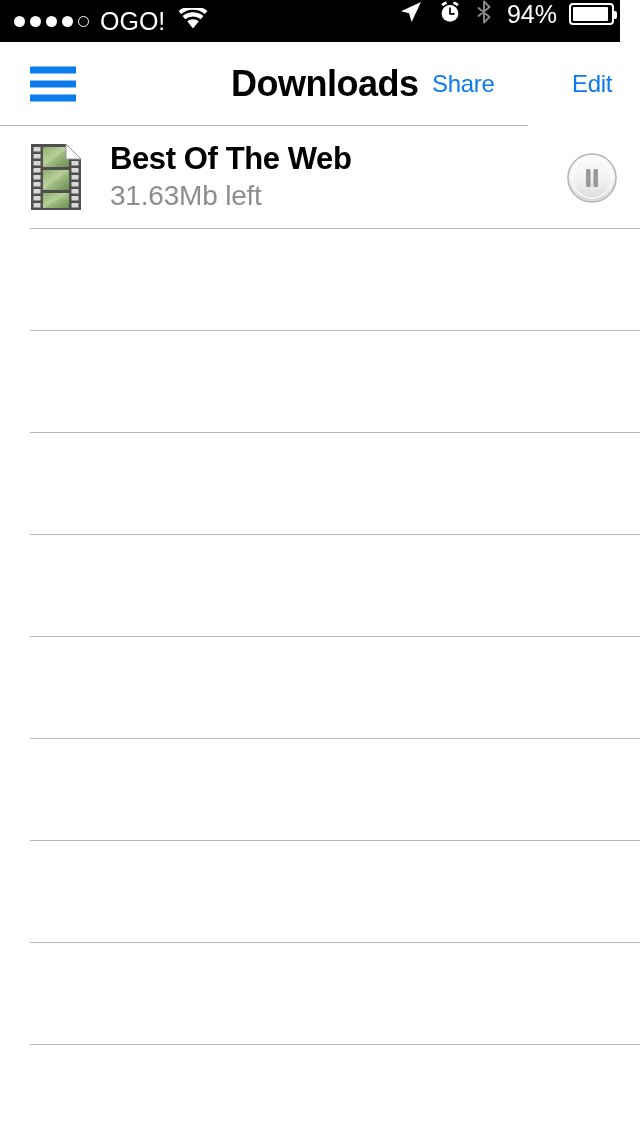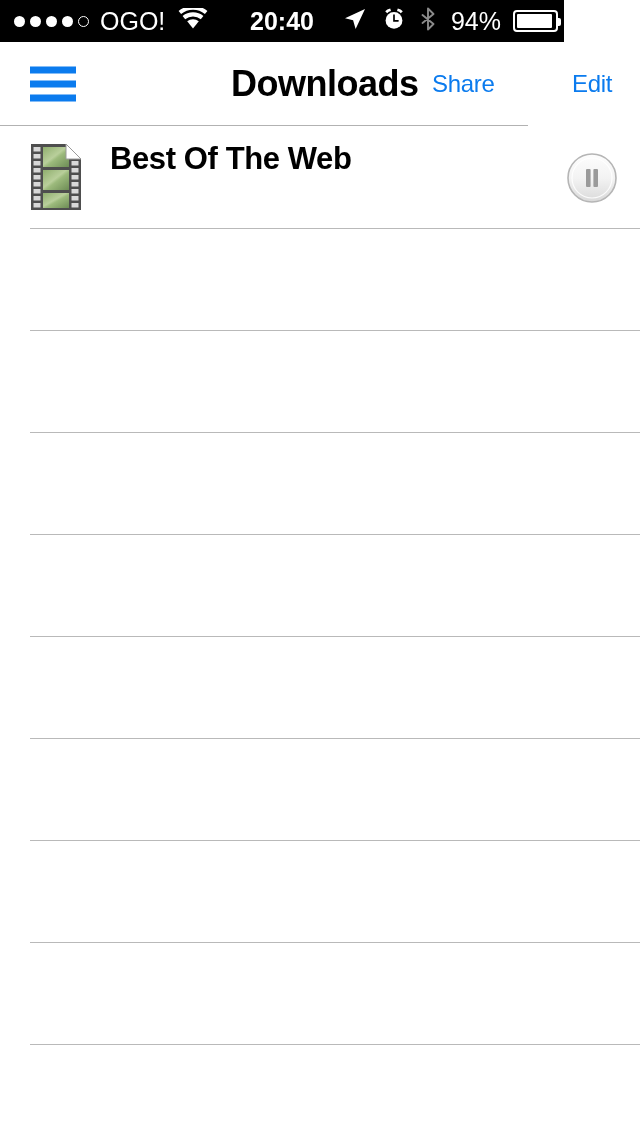--- a/index.html
+++ b/index.html
@@ -18,25 +18,24 @@
     height: 1136px;
     background: #ffffff;
     border-radius: 0 0 26px 26px;
     overflow: hidden;
   }
 
   
   .status-bar {
     position: absolute;
     top: 0; left: 0;
-    width: 564px;
+    width: 620px;
     height: 42px;
     background: #000000;
     display: flex;
-    align-items: center;
     color: #ffffff;
   }
 
   .status-left {
     display: flex;
     align-items: center;
     padding-left: 14px;
     flex: 0 0 auto;
   }
 
@@ -269,21 +268,20 @@
       <span class="carrier">OGO!</span>
       <span class="wifi-icon">
         <svg width="30" height="22" viewBox="0 0 30 22">
           <path d="M15 20.5 L9.2 13.3 a9.2 9.2 0 0 1 11.6 0 Z" fill="#fff"></path>
           <path d="M4.6 8.0 a16.4 16.4 0 0 1 20.8 0 l-2.6 3.2 a12.3 12.3 0 0 0 -15.6 0 Z" fill="#fff"></path>
           <path d="M0.6 3.0 a22.6 22.6 0 0 1 28.8 0 l-2.5 3.1 a18.6 18.6 0 0 0 -23.8 0 Z" fill="#fff"></path>
         </svg>
       </span>
     </div>
 
-    <div class="status-center">20:40</div>
 
     <div class="status-right">
       <span class="loc-icon">
         <svg width="24" height="24" viewBox="0 0 24 24">
           <path d="M22 2 L2 11.2 L10.1 13.3 L12.6 22 Z" fill="#fff"></path>
         </svg>
       </span>
       <span class="alarm-icon">
         <svg width="24" height="24" viewBox="0 0 24 24">
           <circle cx="12" cy="13.4" r="8.4" fill="#fff"></circle>
@@ -355,20 +353,21 @@
 
           <rect x="14" y="5" width="26" height="20" fill="url(#cellg)"></rect>
           <rect x="14" y="28" width="26" height="20" fill="url(#cellg)"></rect>
           <rect x="14" y="51" width="26" height="15" fill="url(#cellg)"></rect>
 
           <path d="M37 2 L52 17 H37 Z" fill="#ffffff" stroke="#9a9a9a" stroke-width="1"></path>
         </svg>
       </div>
       <div class="row-text">
         <div class="row-title">Best Of The Web</div>
+        <div class="row-sub">31.63Mb left</div>
       </div>
       <div class="pause-btn">
         <svg width="52" height="52" viewBox="0 0 52 52">
           <defs>
             <linearGradient id="pbg" x1="0" y1="0" x2="0" y2="1">
               <stop offset="0%" stop-color="#fdfdfd"></stop>
               <stop offset="50%" stop-color="#f3f3f3"></stop>
               <stop offset="100%" stop-color="#d9d9d9"></stop>
             </linearGradient>
           </defs>

